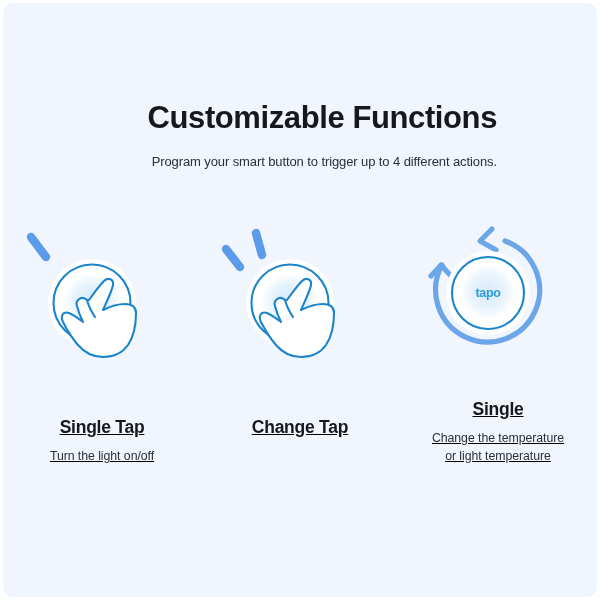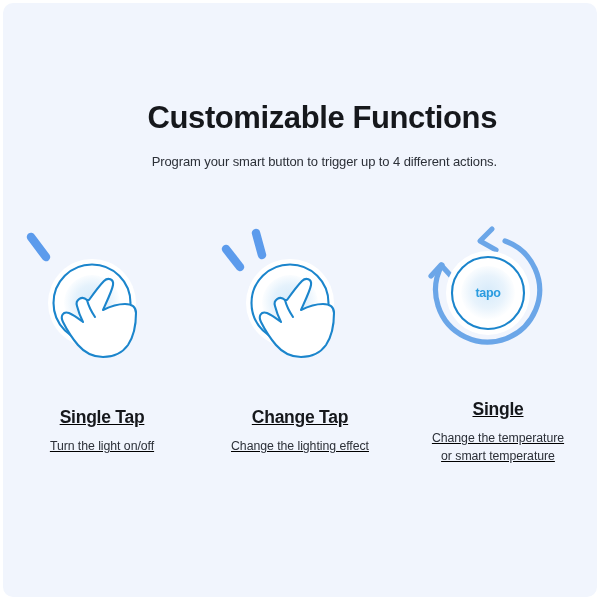--- a/index.html
+++ b/index.html
@@ -93,21 +93,21 @@
     font-size: 12.3px;
     font-weight: 400;
     color: #2c3038;
     line-height: 1.45;
     text-align: center;
     letter-spacing: -0.05px;
   }
 
   
   .panel.p1 .panel-title,
-  .panel.p2 .panel-title { margin-top: 16px; }
+  .panel.p2 .panel-title { margin-top: 26px; }
   .panel.p3 .panel-title { margin-top: 8px; }
 
   .tapo-word {
     font-family: "Liberation Sans", sans-serif;
     font-size: 12.5px;
     font-weight: 600;
     letter-spacing: -0.3px;
   }
 </style>
 </head>
@@ -207,21 +207,20 @@
                      C 64 117, 58 107, 55 101
                      C 52 95, 55 90, 61 92
                      C 66 94, 71 98, 75 101
                      C 72 95, 70 89, 69 85
                      C 67 79, 74 74, 79 79 Z" fill="#ffffff" stroke="#1b85cc" stroke-width="2.1" stroke-linejoin="round" stroke-linecap="round"></path>
             <path d="M79 79 C 80 83, 83 90, 87 96" fill="none" stroke="#1b85cc" stroke-width="2.1" stroke-linecap="round"></path>
           </g>
         </svg>
       </div>
       <div class="panel-title">Change Tap</div>
-      <div class="panel-desc">Change the lighting effect</div>
     </div>
 
     <div class="panel p3">
       <div class="art">
         <svg width="188" height="170" viewBox="0 0 188 170" xmlns="http://www.w3.org/2000/svg">
           <defs>
             <radialGradient id="glow3" cx="50%" cy="48%" r="52%">
               <stop offset="0%" stop-color="#d7ebfa"></stop>
               <stop offset="58%" stop-color="#e8f3fc"></stop>
               <stop offset="100%" stop-color="#ffffff"></stop>
@@ -241,18 +240,18 @@
             <circle cx="84" cy="72" r="42" fill="#ffffff"></circle>
             <circle cx="84" cy="72" r="36" fill="none" stroke="#1b85cc" stroke-width="2.1"></circle>
             <circle cx="84" cy="72" r="27" fill="url(#glow3)"></circle>
             <text class="tapo-word" x="84" y="76" text-anchor="middle" fill="#2a9ce0">tapo</text>
           </g>
         </svg>
       </div>
       <div class="panel-title">Single</div>
       <div class="panel-desc">
         <span>Change the temperature</span><br>
-        <span>or smart temperature</span>
+        <span>or light temperature</span>
       </div>
     </div>
 
   </div>
 </div>
 
 </body></html>

